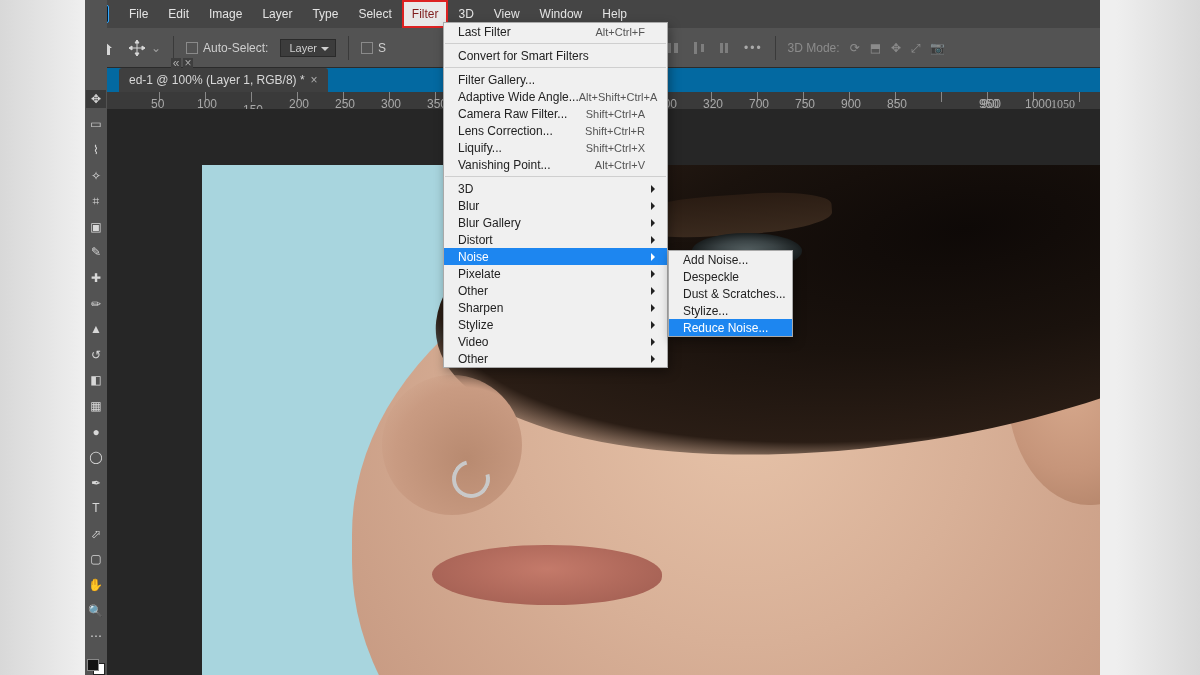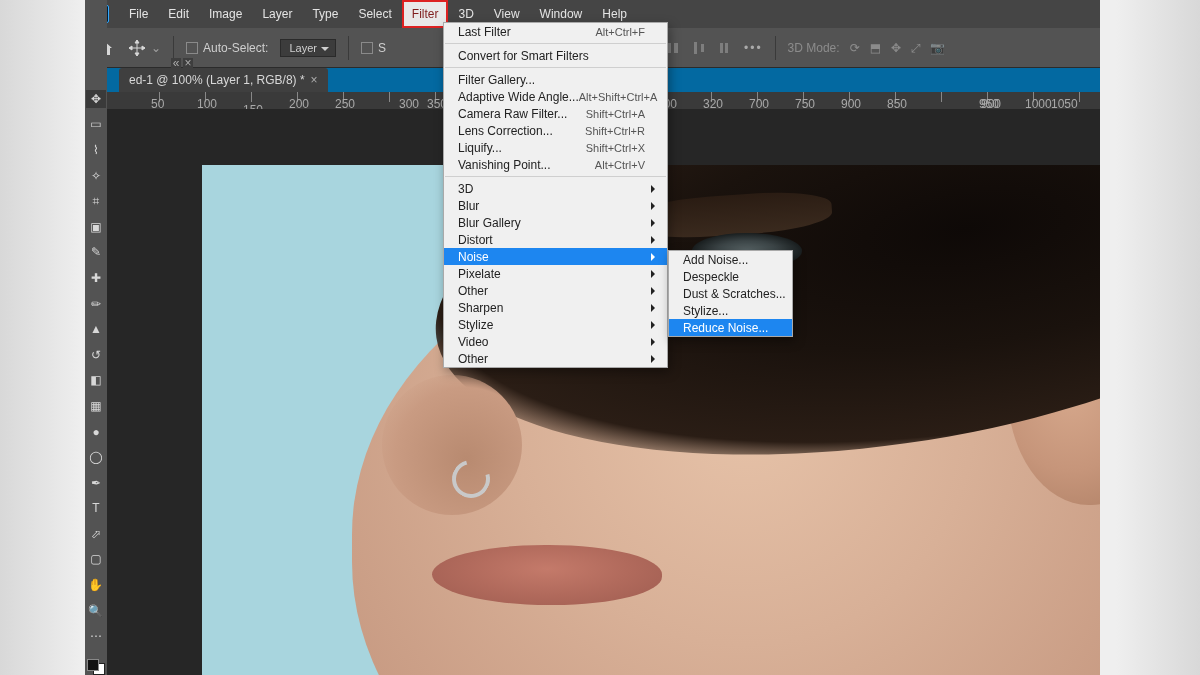--- a/index.html
+++ b/index.html
@@ -156,21 +156,21 @@
       <div class="tick-label" style="left: 44px;">50</div>
       <div class="tick major" style="left: 98px;"></div>
       <div class="tick-label" style="left: 90px;">100</div>
       <div class="tick major" style="left: 144px;"></div>
       <div class="tick-label" style="left: 136px; margin-top: 6px;">150</div>
       <div class="tick major" style="left: 190px;"></div>
       <div class="tick-label" style="left: 182px;">200</div>
       <div class="tick major" style="left: 236px;"></div>
       <div class="tick-label" style="left: 228px;">250</div>
       <div class="tick major" style="left: 282px;"></div>
-      <div class="tick-label" style="left: 274px; margin-left: 18px;">300</div>
+      <div class="tick-label" style="left: 274px;">300</div>
       <div class="tick major" style="left: 328px;"></div>
       <div class="tick-label" style="left: 320px;">350</div>
       <div class="tick major" style="left: 374px;"></div>
       <div class="tick-label" style="left: 366px;">400</div>
       <div class="tick major" style="left: 420px;"></div>
       <div class="tick-label" style="left: 412px;">450</div>
       <div class="tick major" style="left: 466px;"></div>
       <div class="tick-label" style="left: 458px;">500</div>
       <div class="tick major" style="left: 512px;"></div>
       <div class="tick-label" style="left: 504px;">550</div>
@@ -186,21 +186,21 @@
       <div class="tick-label" style="left: 734px;">900</div>
       <div class="tick major" style="left: 788px;"></div>
       <div class="tick-label" style="left: 780px;">850</div>
       <div class="tick major" style="left: 834px;"></div>
       <div class="tick-label" style="left: 874px;">900</div>
       <div class="tick major" style="left: 880px;"></div>
       <div class="tick-label" style="left: 872px;">950</div>
       <div class="tick major" style="left: 926px;"></div>
       <div class="tick-label" style="left: 918px;">1000</div>
       <div class="tick major" style="left: 972px;"></div>
-      <div class="tick-label" style="left: 944px;">1050</div>
+      <div class="tick-label" style="left: 944px; font-family: Liberation Serif, serif;">1050</div>
       <div class="tick major" style="left: 1018px;"></div>
       <div class="tick-label" style="left: 1010px;">1100</div>
       <div class="tick major" style="left: 1064px;"></div>
       <div class="tick-label" style="left: 1056px;">1150</div>
     </div>
 
   <div class="canvas-wrap">
     <div class="canvas">
       <div class="photo">
         <div class="skin"></div>

